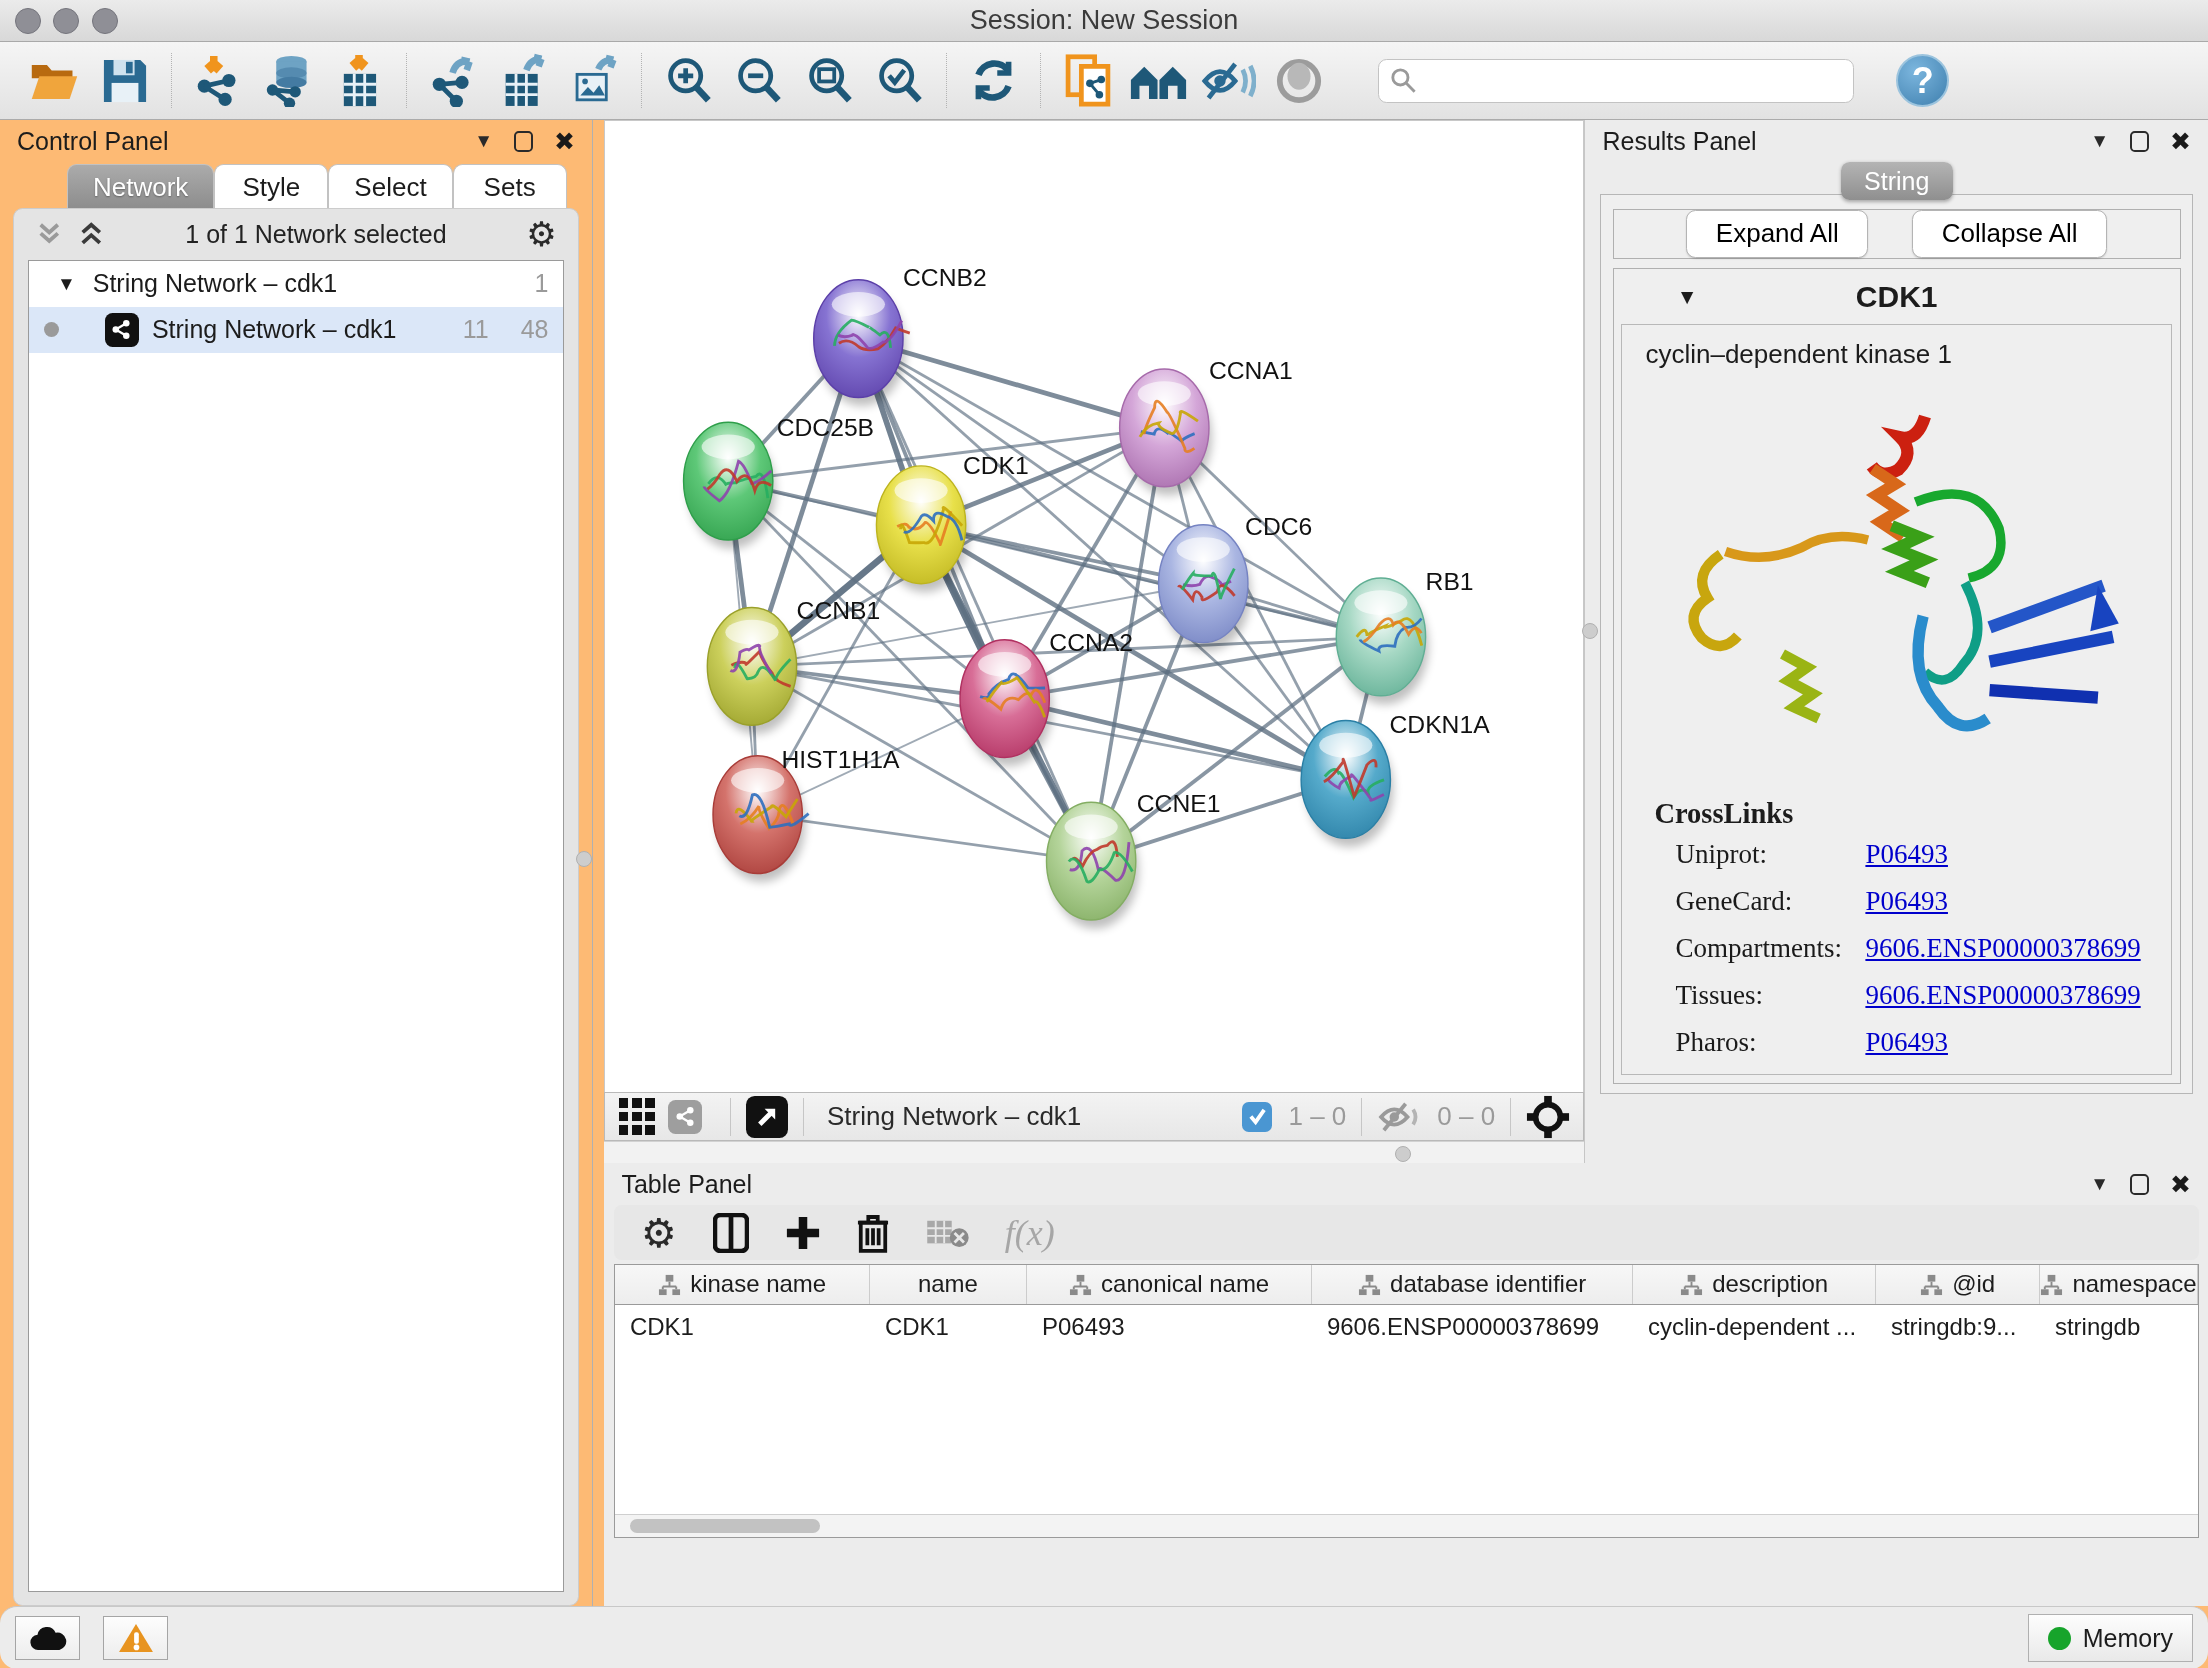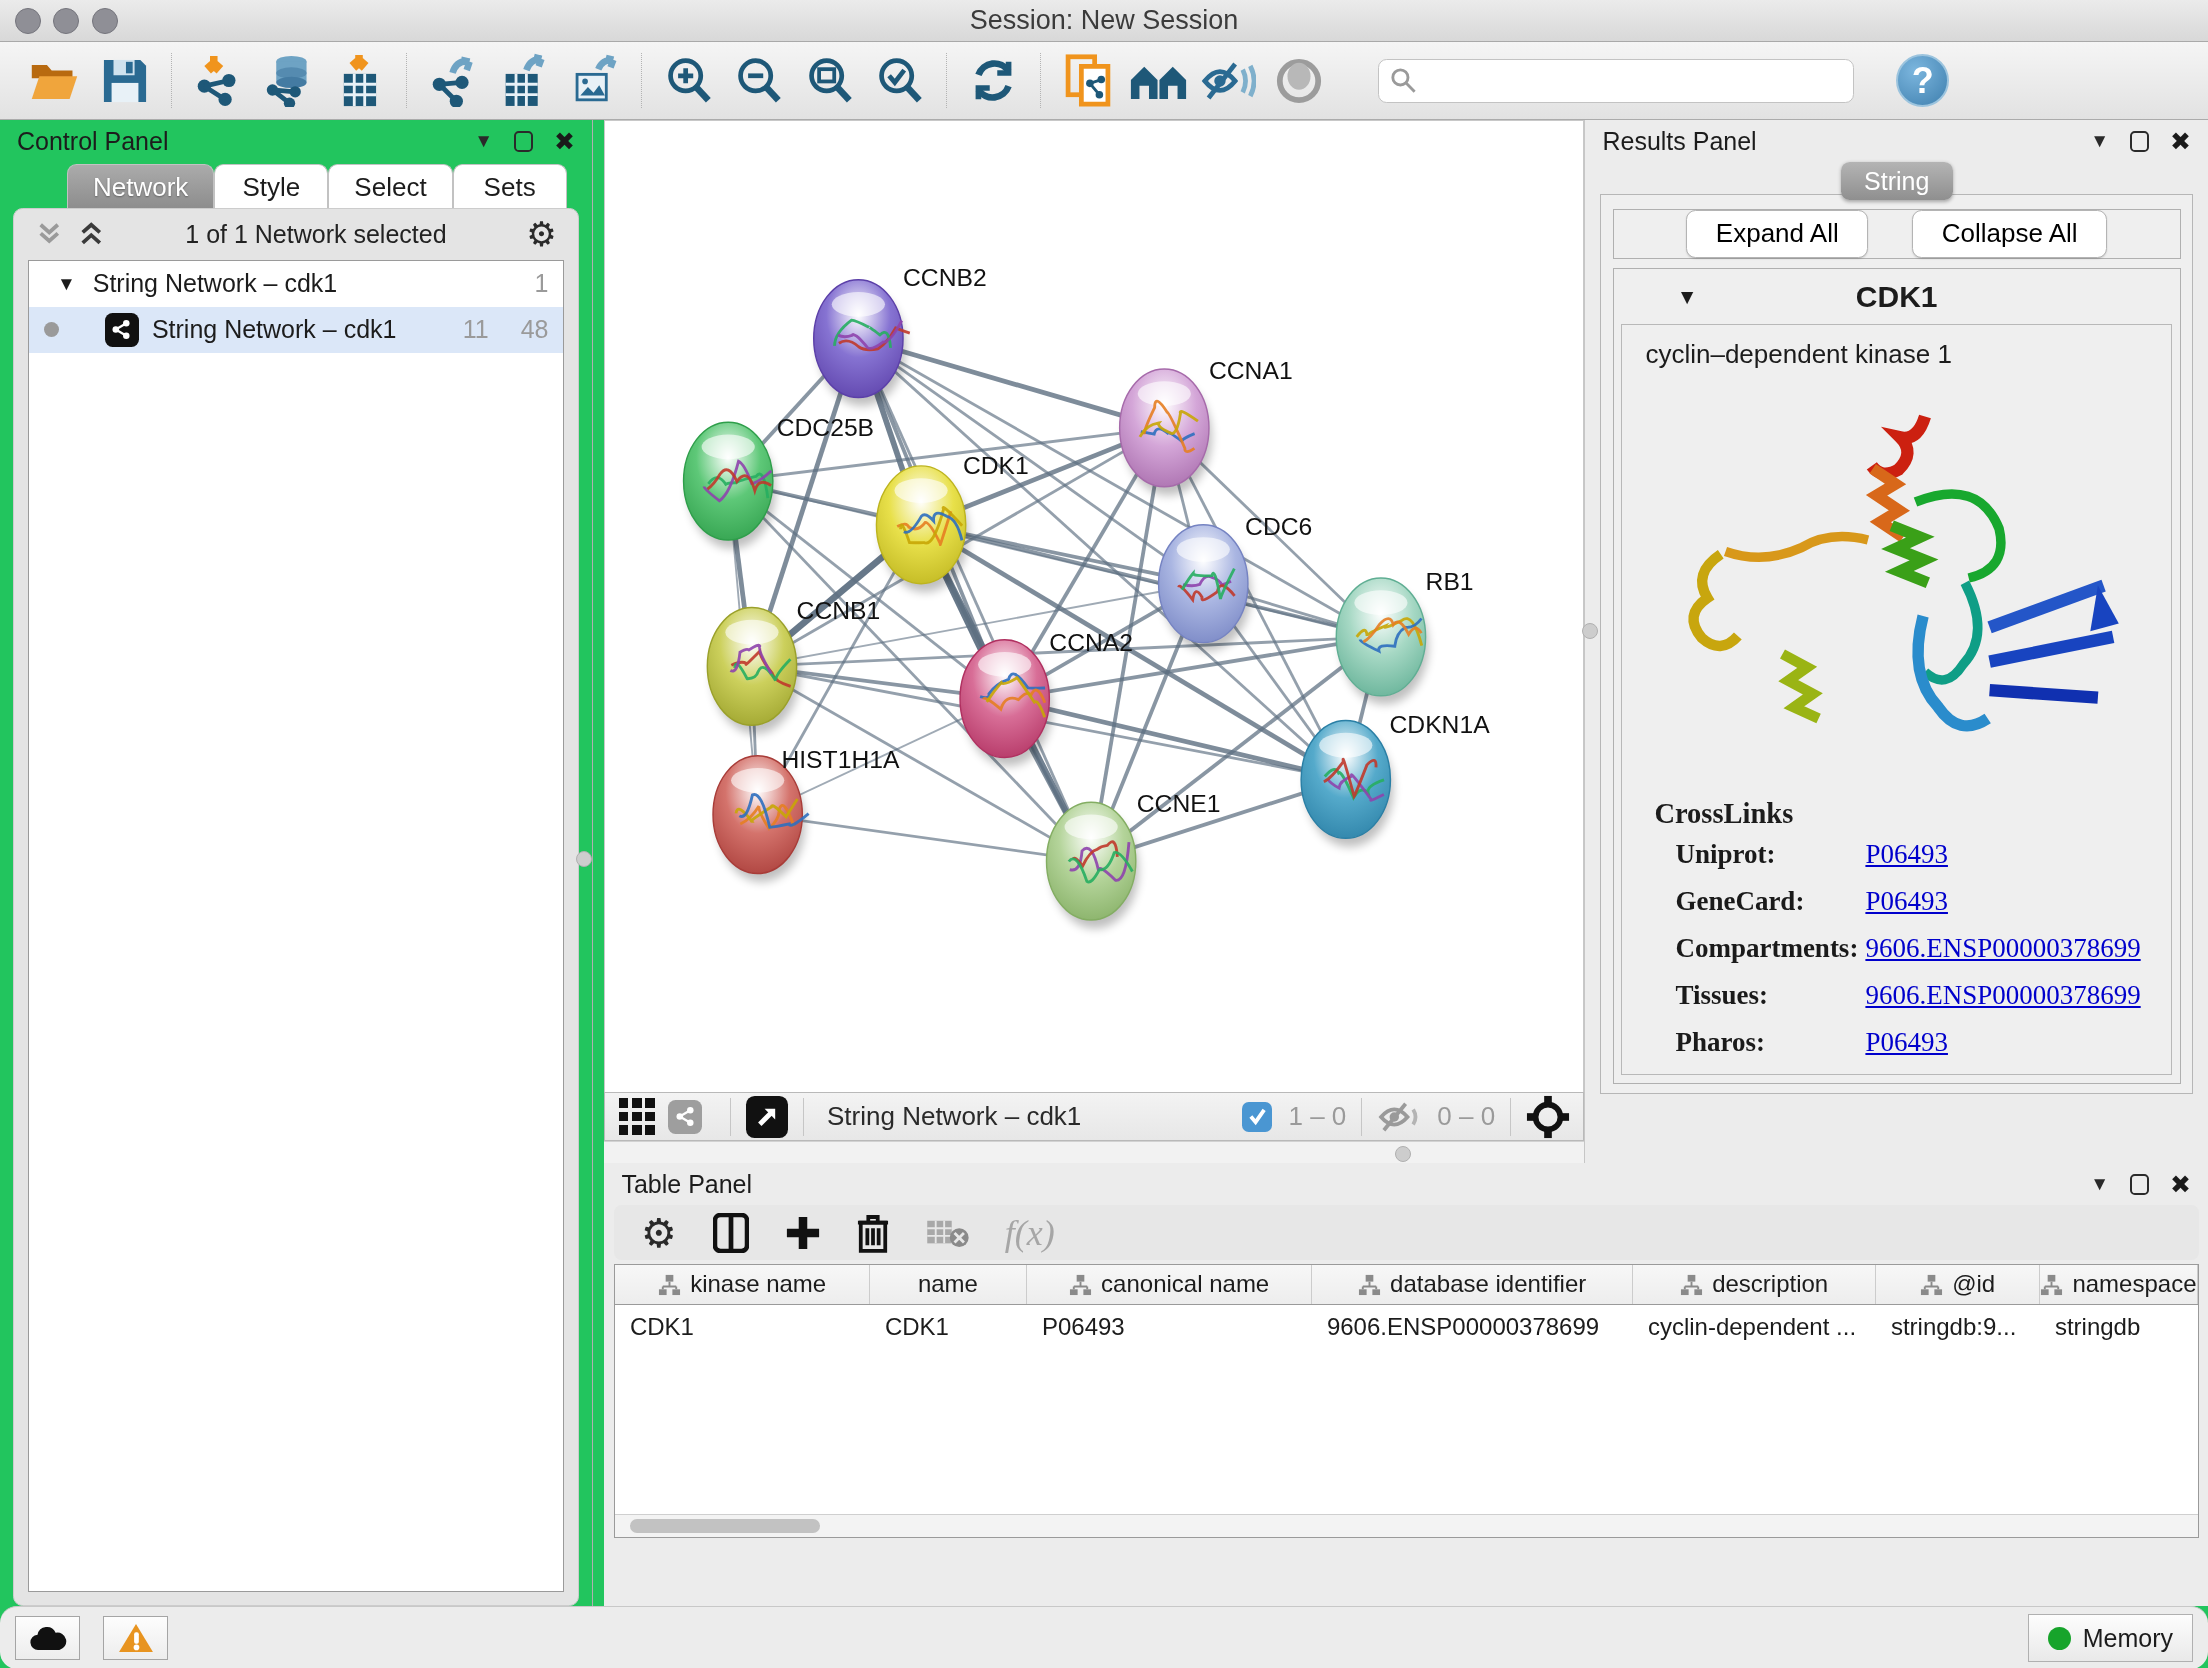--- a/index.html
+++ b/index.html
@@ -1,18 +1,18 @@
 <!DOCTYPE html>
 <html style="font-size:15px"><head>
 <meta charset="utf-8">
 <style>
   * { margin:0; padding:0; box-sizing:border-box; }
   html,body { width:2208px; height:1668px; overflow:hidden; }
   body { font-family:"Liberation Sans","DejaVu Sans",sans-serif; background:#e9e9e9; color:#1c1c1c; }
-  .window { position:relative; width:2208px; height:1668px; background:#22c55e; }
+  .window { position:relative; width:2208px; height:1668px; background:#fdba74; }
 
   
   .titlebar { height:42px; background:linear-gradient(#ebebeb,#d8d8d8); border-bottom:1px solid #a9a9a9;
               position:relative; display:flex; align-items:center; justify-content:center; }
   .traffic { position:absolute; left:15px; top:7.6px; display:flex; gap:12.4px; }
   .tl { width:26px; height:26px; border-radius:50%; background:#8f8f96; border:1px solid #74747c; }
   .win-title { font-size:27px; color:#3b3b3b; }
 
   
   .toolbar { height:78px; background:linear-gradient(#f5f5f5,#e2e2e2); border-bottom:1px solid #ababab;
@@ -94,21 +94,21 @@
                 display:flex; flex-direction:column; }
   .gene-header { height:55px; position:relative; display:flex; align-items:center; justify-content:center; }
   .gene-header .caret { position:absolute; left:63px; font-size:21px; }
   .gene-name { font-size:30px; font-weight:bold; }
   .gene-body { border:1px solid #b8b8b8; margin:0 7.6px 7.6px 7.6px; flex:1; display:flex; flex-direction:column; background:#efefef; }
   .gene-desc { font-size:26px; padding:13.3px 23px; }
   .protein-wrap { height:409px; display:flex; align-items:center; justify-content:center; }
   .crosslinks { font-family:"Liberation Serif","DejaVu Serif",serif; padding-left:32px; margin-top:5.7px; }
   .cl-title { font-size:28.5px; font-weight:bold; margin-bottom:9.5px; }
   .cl-row { display:flex; font-size:27px; margin-bottom:16px; padding-left:21px; }
-  .cl-label { width:190px; color:#1a1a1a;font-weight:bold; }
+  .cl-label { width:190px; color:#1a1a1a; }
   .cl-link { color:#0000cc; text-decoration:underline; }
 
   
   .table-panel { flex:1; display:flex; flex-direction:column; background:#ececec; }
   .tp-toolbar { height:55px; margin:0 9.5px; background:#e7e7e7; border-radius:7.6px; display:flex;
                 align-items:center; gap:36px; padding-left:27px; }
   .fx { font-family:"Liberation Serif","DejaVu Serif",serif; font-style:italic; font-size:36px; color:#a6a6a6; }
   .tbl-box { margin:3.8px 9.5px 0 9.5px; height:274px; background:#ffffff; border:1.9px solid #9a9a9a;
              display:flex; flex-direction:column; overflow:hidden; }
   .tbl-header { display:flex; height:40px; background:linear-gradient(#f7f7f7,#ededed); border-bottom:1.9px solid #9a9a9a; }

